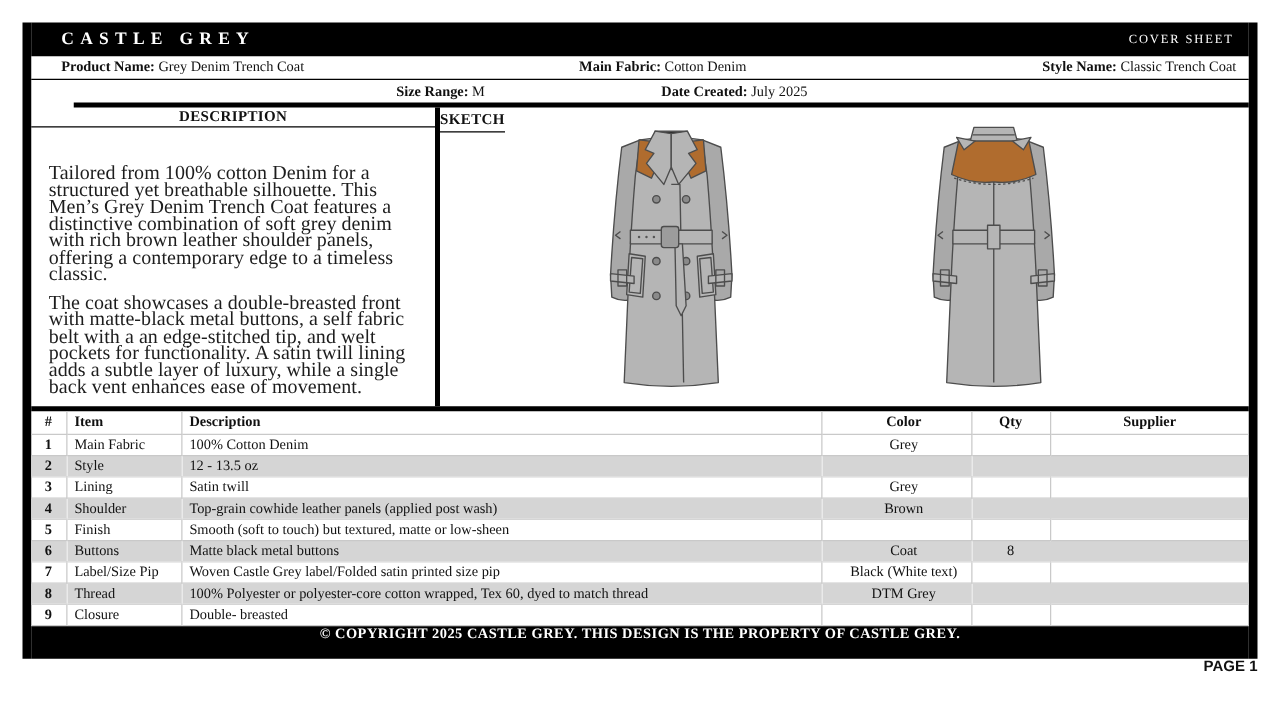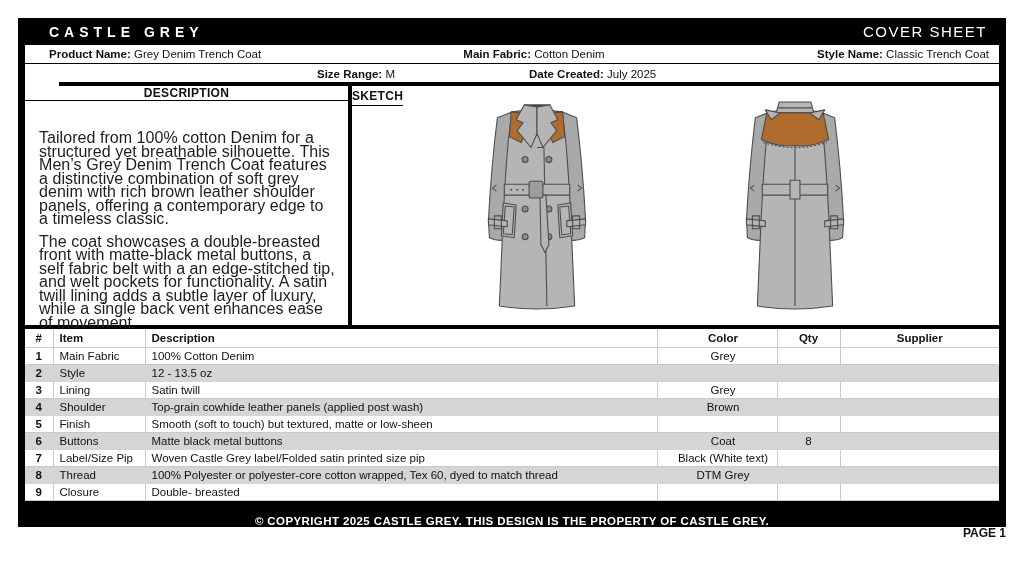--- a/index.html
+++ b/index.html
@@ -9,26 +9,26 @@
     --grid:#c9c9c9;
     --coat-grey:#b5b5b5;
     --coat-grey-dark:#a9a9a9;
     --leather-brown:#b06c2e;
     --outline:#4d4d4d;
   }
   *{box-sizing:border-box;margin:0;padding:0;}
   html,body{width:1024px;height:574px;background:#ffffff;overflow:hidden;
     font-family:"Liberation Sans",sans-serif;color:var(--ink);}
   .sheet{position:absolute;left:18px;top:18px;width:988px;
-    border-left:7px solid #000;border-right:7px solid #000;background:#fff;}
+    border-left:7px solid #000;border-right:7px solid #000;background:#fff;font-family:Liberation Serif, serif;}
   
   .topbar{height:27px;background:var(--bar-black);color:#fff;display:flex;
     align-items:center;justify-content:space-between;padding:0 12px 0 24px;}
   .brand{font-weight:bold;font-size:14px;letter-spacing:5px;}
-  .sheet-label{font-size:15px;letter-spacing:1.5px;}
+  .sheet-label{font-size:10px;letter-spacing:1.5px;}
   
   .info-row1{height:19px;display:flex;align-items:center;font-size:11.5px;
     border-bottom:1px solid #000;}
   .info-row1 .cell1{flex:0 0 45%;padding-left:24px;}
   .info-row1 .cell2{flex:1;}
   .info-row1 .cell3{padding-right:10px;}
   .info-row2{height:22px;position:relative;font-size:11.5px;border-bottom:4px solid #000;margin-left:34px;}
   .info-row2 .cellA{position:absolute;left:258px;top:4px;}
   .info-row2 .cellB{position:absolute;left:470px;top:4px;}
   .lbl{font-weight:bold;}
@@ -54,21 +54,21 @@
   table.bom .col-num{width:28px;text-align:center;font-weight:bold;}
   table.bom .col-item{width:92px;text-align:left;}
   table.bom .col-description{width:512px;text-align:left;}
   table.bom .col-color{width:120px;text-align:center;padding-left:18px;}
   table.bom .col-qty{width:63px;text-align:center;}
   table.bom .col-supplier{text-align:center;}
   table.bom th{text-align:center;}
   tr.shaded td{background:var(--row-shade);border-color:var(--row-shade);}
   
   .footbar{height:26px;background:var(--bar-black);color:#fff;display:flex;
-    align-items:flex-end;justify-content:center;font-weight:bold;font-size:11.5px;letter-spacing:.4px;}
+    align-items:flex-start;justify-content:center;font-weight:bold;font-size:11.5px;letter-spacing:.4px;}
   .page-num{position:absolute;left:18px;top:526px;width:988px;text-align:right;
     font-weight:bold;font-size:12px;}
   svg .stroke{fill:none;stroke:var(--outline);stroke-width:1.1;}
 </style>
 </head>
 <body>
 
 <div class="sheet">
 
   <div class="topbar">

